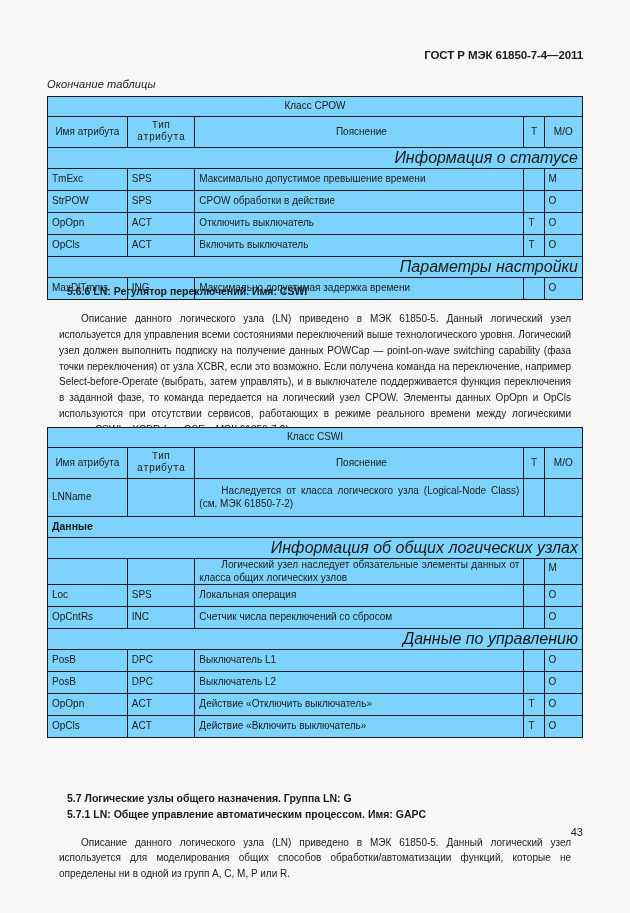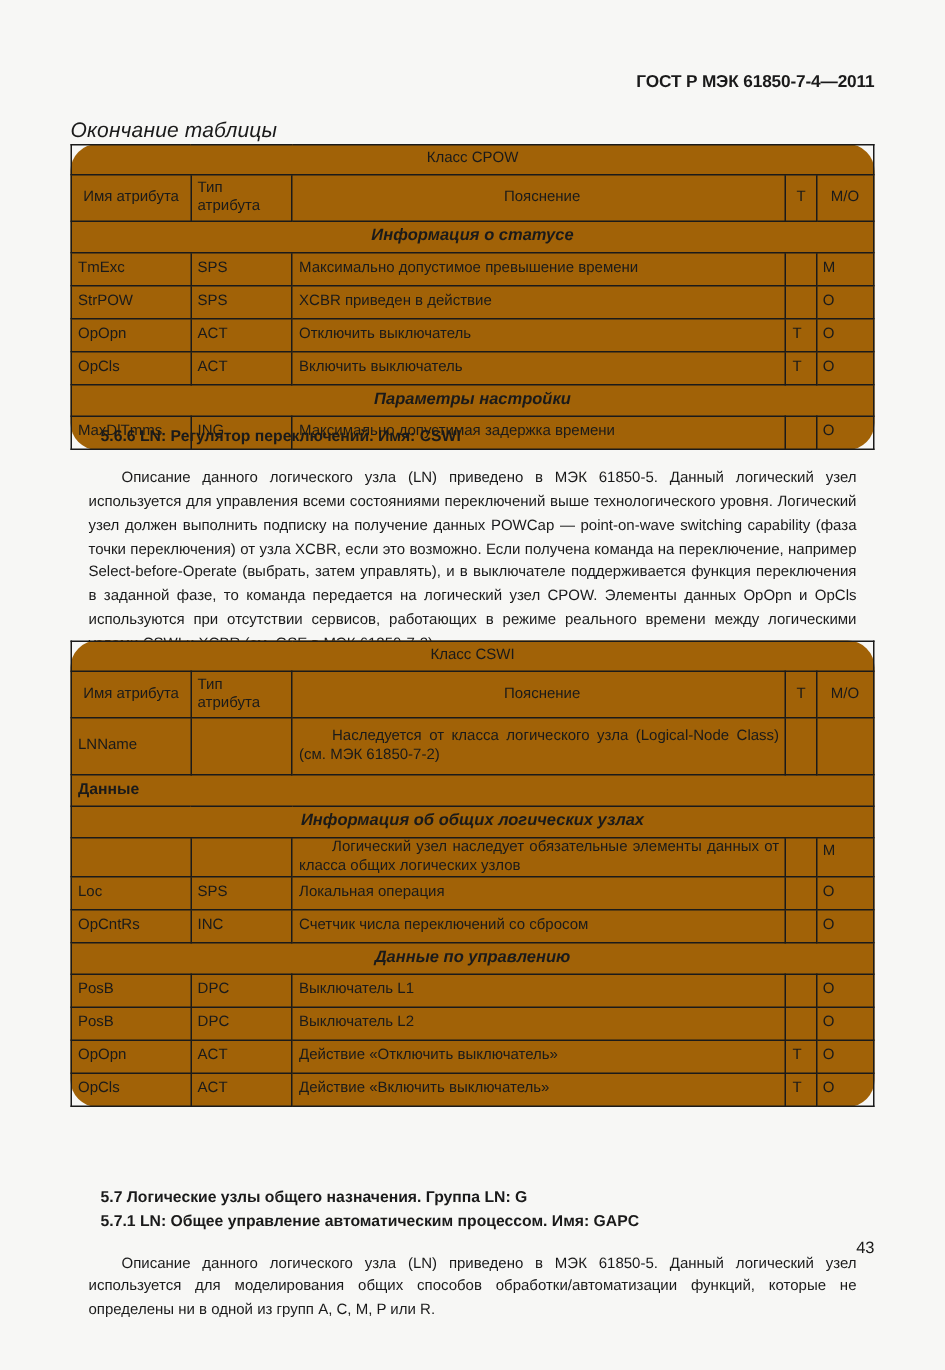--- a/index.html
+++ b/index.html
@@ -29,62 +29,61 @@
     right: 47px;
     font-size: 11.5px;
     font-weight: bold;
     letter-spacing: -0.1px;
     white-space: nowrap;
   }
   .table-caption {
     position: absolute;
     left: 47px;
     top: 78px;
-    font-size: 14px;
+    font-size: 11px;
     font-style: italic;
     letter-spacing: 0.1px;
   }
 
   
   table.gost {
     position: absolute;
     border-collapse: collapse;
     table-layout: fixed;
     font-size: 10px;
-    background: #a16207;
-    border-radius: 18px;
+    background: #7dd3fc;
   }
   table.gost td {
     border: 1px solid #1a1a1a;
     padding: 0 4px;
     vertical-align: middle;
     line-height: 1.25;
   }
   table.gost .c-name   { width: 79px;  text-align: center; }
-  table.gost .c-type   { width: 67px;  text-align: left; }
+  table.gost .c-type   { width: 67px;  text-align: center; font-family: Liberation Mono, monospace; }
   table.gost .c-desc   { width: 326px; text-align: left;   padding-left: 8px;}
   table.gost .c-t      { width: 20px;  text-align: center; }
   table.gost .c-mo     { width: 38px;  text-align: center; }
 
   .row-title td {
     text-align: center;
     height: 19px;
   }
   .row-head td {
     text-align: center;
     height: 30px;
     line-height: 1.2;
   }
   .sec-head td {
-    font-weight: bold;
+    font-weight: normal;
     font-style: italic;
-    text-align: center;
+    text-align: right;
     padding-left: 9px;
     height: 20px;
-    font-size: 11px;
+    font-size: 16px;
   }
   .sec-head-plain td {
     font-weight: bold;
     font-style: normal;
     text-align: left;
     padding-left: 9px;
     height: 20px;
     font-size: 10.5px;
   }
   .data-row td { height: 21px; }
@@ -160,21 +159,21 @@
       <tr class="data-row">
         <td>TmExc</td>
         <td>SPS</td>
         <td>Максимально допустимое превышение времени</td>
         <td></td>
         <td>M</td>
       </tr>
       <tr class="data-row">
         <td>StrPOW</td>
         <td>SPS</td>
-        <td>XCBR приведен в действие</td>
+        <td>CPOW обработки в действие</td>
         <td></td>
         <td>O</td>
       </tr>
       <tr class="data-row">
         <td>OpOpn</td>
         <td>ACT</td>
         <td>Отключить выключатель</td>
         <td>T</td>
         <td>O</td>
       </tr>

